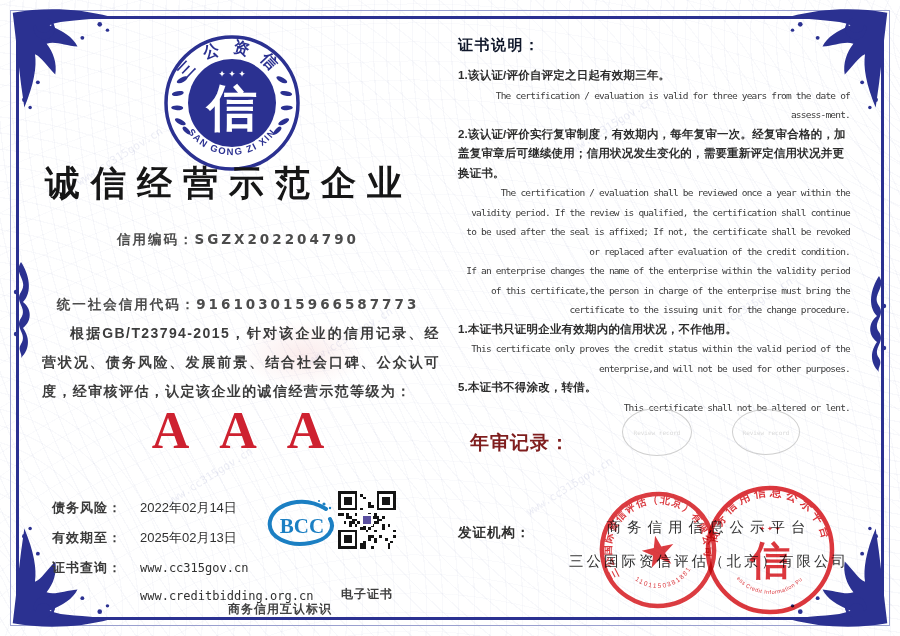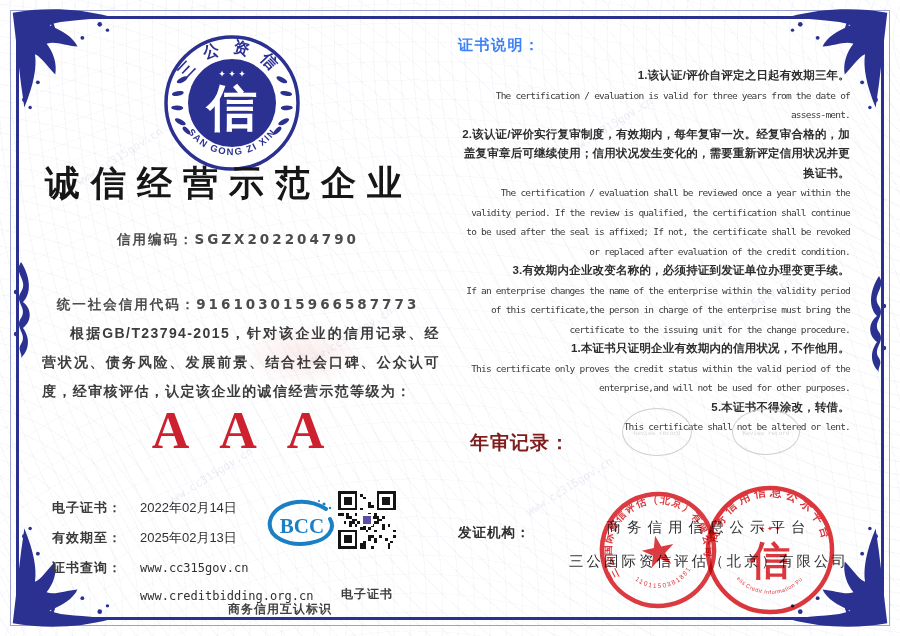--- a/index.html
+++ b/index.html
@@ -48,24 +48,24 @@
   .meta-label{font-size:13px;font-weight:bold;color:#3a3a3a;letter-spacing:1px;width:84px;}
   .meta-val{font-size:13px;color:#2f2f2f;margin-left:4px;}
   .meta-val.url{font-family:"DejaVu Sans Mono",monospace;font-size:12px;letter-spacing:0;}
   .bcc{position:absolute;left:264px;top:497px;width:76px;height:56px;}
   .bcc-caption{position:absolute;left:228px;top:601px;width:148px;font-size:12px;font-weight:bold;
     color:#404040;letter-spacing:1px;}
   .qr{position:absolute;left:338px;top:491px;width:58px;height:58px;}
   .qr-caption{position:absolute;left:336px;top:586px;width:62px;text-align:center;font-size:12px;
     font-weight:bold;color:#3d3d3d;letter-spacing:1px;}
   
-  .instr-head{position:absolute;left:458px;top:36px;font-size:15px;font-weight:bold;color:#3b82f6;
+  .instr-head{position:absolute;left:458px;top:36px;font-size:15px;font-weight:bold;color:#0f172a;
     letter-spacing:1.5px;}
   .instr-list{position:absolute;left:458px;top:66px;width:392px;}
-  .instr-cn{font-size:11.5px;font-weight:bold;color:#2d2d2d;line-height:19.5px;letter-spacing:.2px;text-align:right;}
+  .instr-cn{font-size:11.5px;font-weight:bold;color:#2d2d2d;line-height:19.5px;letter-spacing:.2px;}
   .instr-en{font-family:"DejaVu Sans Mono",monospace;font-size:9.5px;color:#3a3a3a;
     line-height:19.5px;letter-spacing:-.8px;text-align:right;}
   .annual-label{position:absolute;left:470px;top:430px;font-size:19px;font-weight:bold;color:#7f1d1d;
     letter-spacing:1px;}
   .stamp{position:absolute;border:1px solid #cfcfcf;border-radius:50%;display:flex;align-items:center;
     justify-content:center;color:#dadada;font-size:6px;font-family:"DejaVu Sans Mono",monospace;}
   .stamp.s1{left:622px;top:408px;width:68px;height:46px;}
   .stamp.s2{left:732px;top:409px;width:66px;height:44px;}
   .issuer-label{position:absolute;left:458px;top:524px;font-size:13.5px;font-weight:bold;color:#2e2e2e;
     letter-spacing:1px;}
@@ -177,21 +177,21 @@
     <span>信用编码：</span><span class="val">SGZX202204790</span>
   </div>
   <div class="code-line uscc">
     <span>统一社会信用代码：</span><span class="val">916103015966587773</span>
   </div>
   <div class="statement">根据GB/T23794-2015，针对该企业的信用记录、经营状况、债务风险、发展前景、结合社会口碑、公众认可度，经审核评估，认定该企业的诚信经营示范等级为：</div>
   <div class="grade">AAA</div>
 
   <div class="meta">
     <div class="meta-row">
-      <span class="meta-label">电子证书：</span>
+      <span class="meta-label">债务风险：</span>
       <span class="meta-val">2022年02月14日</span>
     </div>
     <div class="meta-row">
       <span class="meta-label">有效期至：</span>
       <span class="meta-val">2025年02月13日</span>
     </div>
     <div class="meta-row">
       <span class="meta-label">证书查询：</span>
       <span class="meta-val url">www.cc315gov.cn</span>
     </div>
@@ -294,21 +294,20 @@
         <div class="instr-cn">1.该认证/评价自评定之日起有效期三年。</div>
         <div class="instr-en">The certification / evaluation is valid for three years from the date of assess-ment.</div>
       </div>
 
       <div class="instr-item">
         <div class="instr-cn">2.该认证/评价实行复审制度，有效期内，每年复审一次。经复审合格的，加盖复审章后可继续使用；信用状况发生变化的，需要重新评定信用状况并更换证书。</div>
         <div class="instr-en">The certification / evaluation shall be reviewed once a year within the validity period. If the review is qualified, the certification shall continue to be used after the seal is affixed; If not, the certificate shall be revoked or replaced after evaluation of the credit condition.</div>
       </div>
 
       <div class="instr-item">
-        <div class="instr-cn">3.有效期内企业改变名称的，必须持证到发证单位办理变更手续。</div>
         <div class="instr-en">If an enterprise changes the name of the enterprise within the validity period of this certificate,the person in charge of the enterprise must bring the certificate to the issuing unit for the change procedure.</div>
       </div>
 
       <div class="instr-item">
         <div class="instr-cn">1.本证书只证明企业有效期内的信用状况，不作他用。</div>
         <div class="instr-en">This certificate only proves the credit status within the valid period of the enterprise,and will not be used for other purposes.</div>
       </div>
 
       <div class="instr-item">
         <div class="instr-cn">5.本证书不得涂改，转借。</div>

